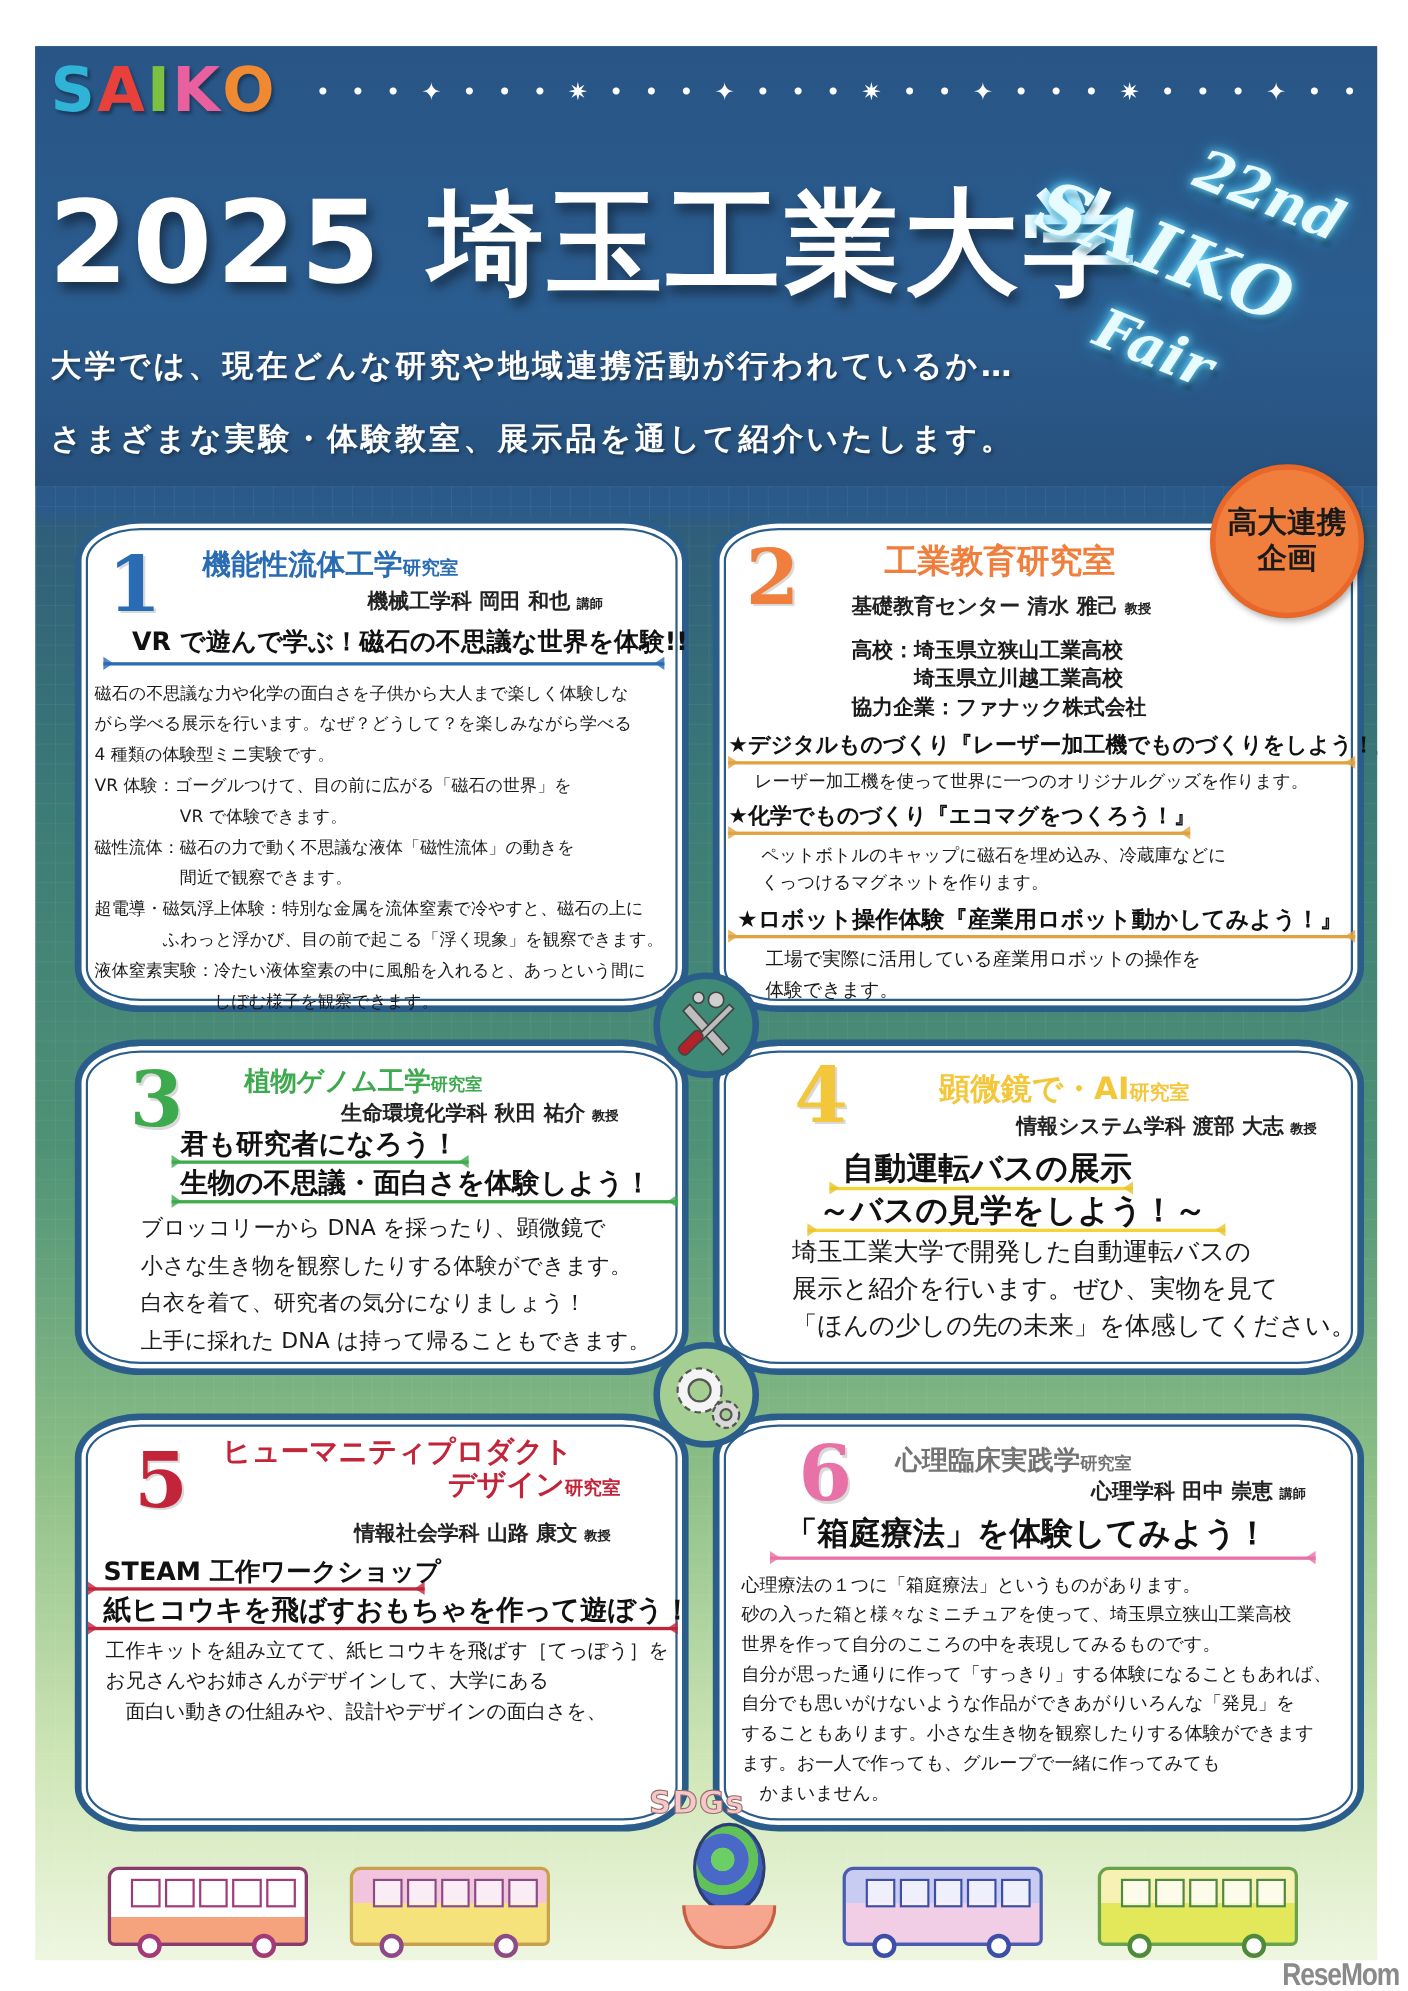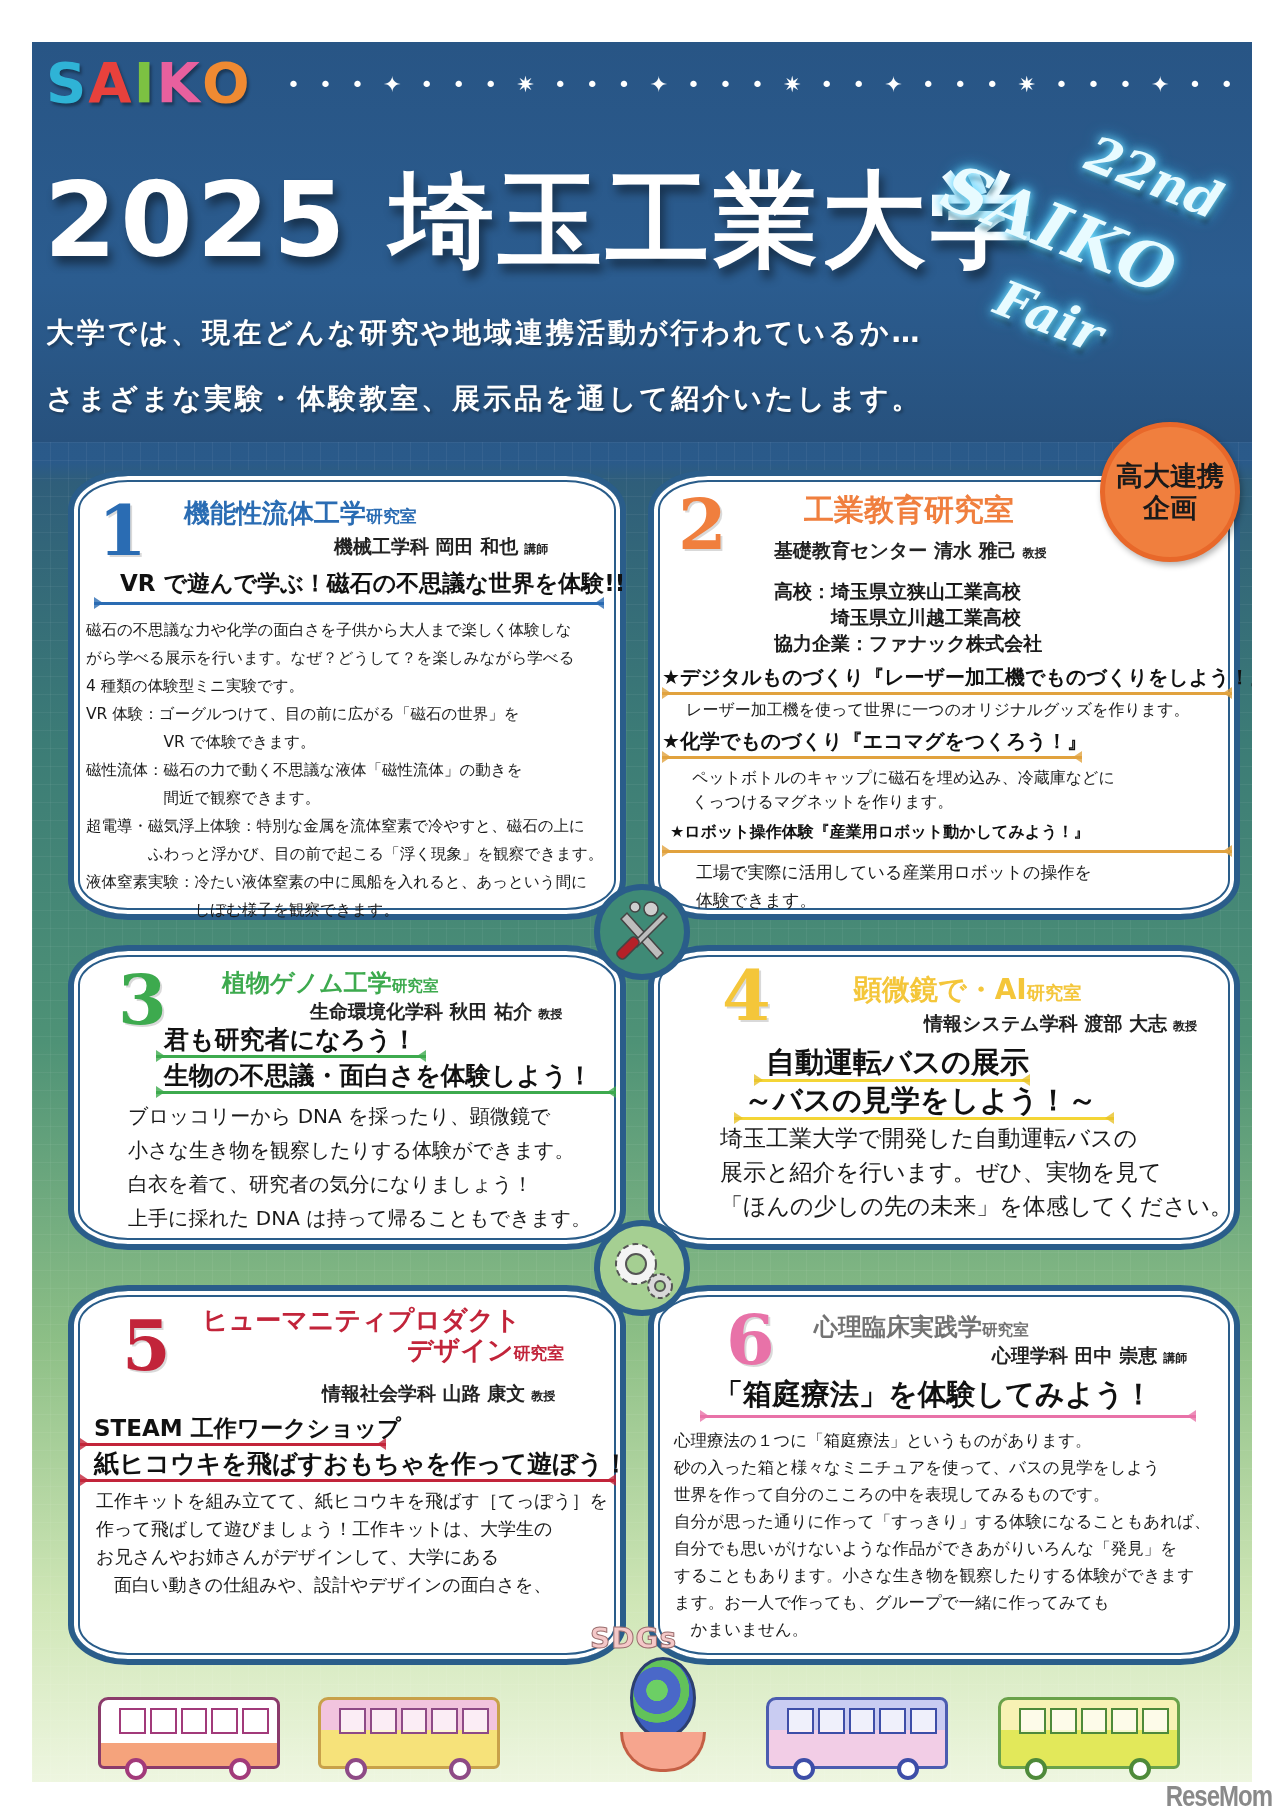--- a/index.html
+++ b/index.html
@@ -127,21 +127,21 @@
     </div>
     <div class="headline" style="left:8px; top:188px; font-size:20px;">★デジタルものづくり『レーザー加工機でものづくりをしよう！』</div>
     <div class="uline" style="left:8px; top:216px; width:570px; background:#e1a23e; color:#e1a23e;"></div>
     <div class="body-text" style="left:32px; top:224px; font-size:16px;">レーザー加工機を使って世界に一つのオリジナルグッズを作ります。</div>
     <div class="headline" style="left:8px; top:252px; font-size:20px;">★化学でものづくり『エコマグをつくろう！』</div>
     <div class="uline" style="left:8px; top:280px; width:420px; background:#e1a23e; color:#e1a23e;"></div>
     <div class="body-text" style="left:38px; top:290px; font-size:16px; line-height:24px;">
       <div>ペットボトルのキャップに磁石を埋め込み、冷蔵庫などに</div>
       <div>くっつけるマグネットを作ります。</div>
     </div>
-    <div class="headline" style="left:16px; top:346px; font-size:16px;">★ロボット操作体験『産業用ロボット動かしてみよう！』</div>
+    <div class="headline" style="left:16px; top:346px; font-size:21px;">★ロボット操作体験『産業用ロボット動かしてみよう！』</div>
     <div class="uline" style="left:8px; top:374px; width:570px; background:#e1a23e; color:#e1a23e;"></div>
     <div class="body-text" style="left:42px; top:382px; font-size:17px; line-height:28px;">
       <div>工場で実際に活用している産業用ロボットの操作を</div>
       <div>体験できます。</div>
     </div>
   </div>
 
   <div class="badge">
     <span>高大連携</span>
     <span>企画</span>
@@ -184,35 +184,34 @@
       <div>ヒューマニティプロダクト</div>
       <div style="padding-left:205px;"><span>デザイン</span><small>研究室</small></div>
     </div>
     <div class="person" style="left:248px; top:90px;"><span>情報社会学科 山路 康文</span><small>教授</small></div>
     <div class="headline" style="left:20px; top:122px; font-size:23px;">STEAM 工作ワークショップ</div>
     <div class="uline" style="left:6px; top:152px; width:306px; background:#c2243a; color:#c2243a;"></div>
     <div class="headline" style="left:20px; top:156px; font-size:25px;">紙ヒコウキを飛ばすおもちゃを作って遊ぼう！</div>
     <div class="uline" style="left:6px; top:188px; width:536px; background:#c2243a; color:#c2243a;"></div>
     <div class="body-text" style="left:22px; top:196px; font-size:18px; line-height:28px;">
       <div>工作キットを組み立てて、紙ヒコウキを飛ばす［てっぽう］を</div>
-      <div>作って飛ばして遊びましょう！工作キットは、大学生の</div>
       <div>お兄さんやお姉さんがデザインして、大学にある</div>
       <div>　面白い動きの仕組みや、設計やデザインの面白さを、</div>
     </div>
   </div>
 
   <div class="card c6">
     <div class="num" style="left:72px; top:14px; color:#e872a8;">6</div>
     <div class="lab" style="left:160px; top:20px; font-size:24px; color:#737373;"><span>心理臨床実践学</span><small>研究室</small></div>
     <div class="person" style="left:338px; top:52px;"><span>心理学科 田中 崇恵</span><small>講師</small></div>
     <div class="headline" style="left:60px; top:84px; font-size:29px;">「箱庭療法」を体験してみよう！</div>
     <div class="uline" style="left:46px; top:124px; width:496px; background:#e872a8; color:#e872a8;"></div>
     <div class="body-text" style="left:20px; top:136px; font-size:16.5px; line-height:27px;">
       <div>心理療法の１つに「箱庭療法」というものがあります。</div>
-      <div>砂の入った箱と様々なミニチュアを使って、バスの見学をしよう</div>
+      <div>砂の入った箱と様々なミニチュアを使って、埼玉県立狭山工業高校</div>
       <div>世界を作って自分のこころの中を表現してみるものです。</div>
       <div>自分が思った通りに作って「すっきり」する体験になることもあれば、</div>
       <div>自分でも思いがけないような作品ができあがりいろんな「発見」を</div>
       <div>することもあります。小さな生き物を観察したりする体験ができます</div>
       <div>ます。お一人で作っても、グループで一緒に作ってみても</div>
       <div>　かまいません。</div>
     </div>
   </div>
 
   <div class="hub h1">

